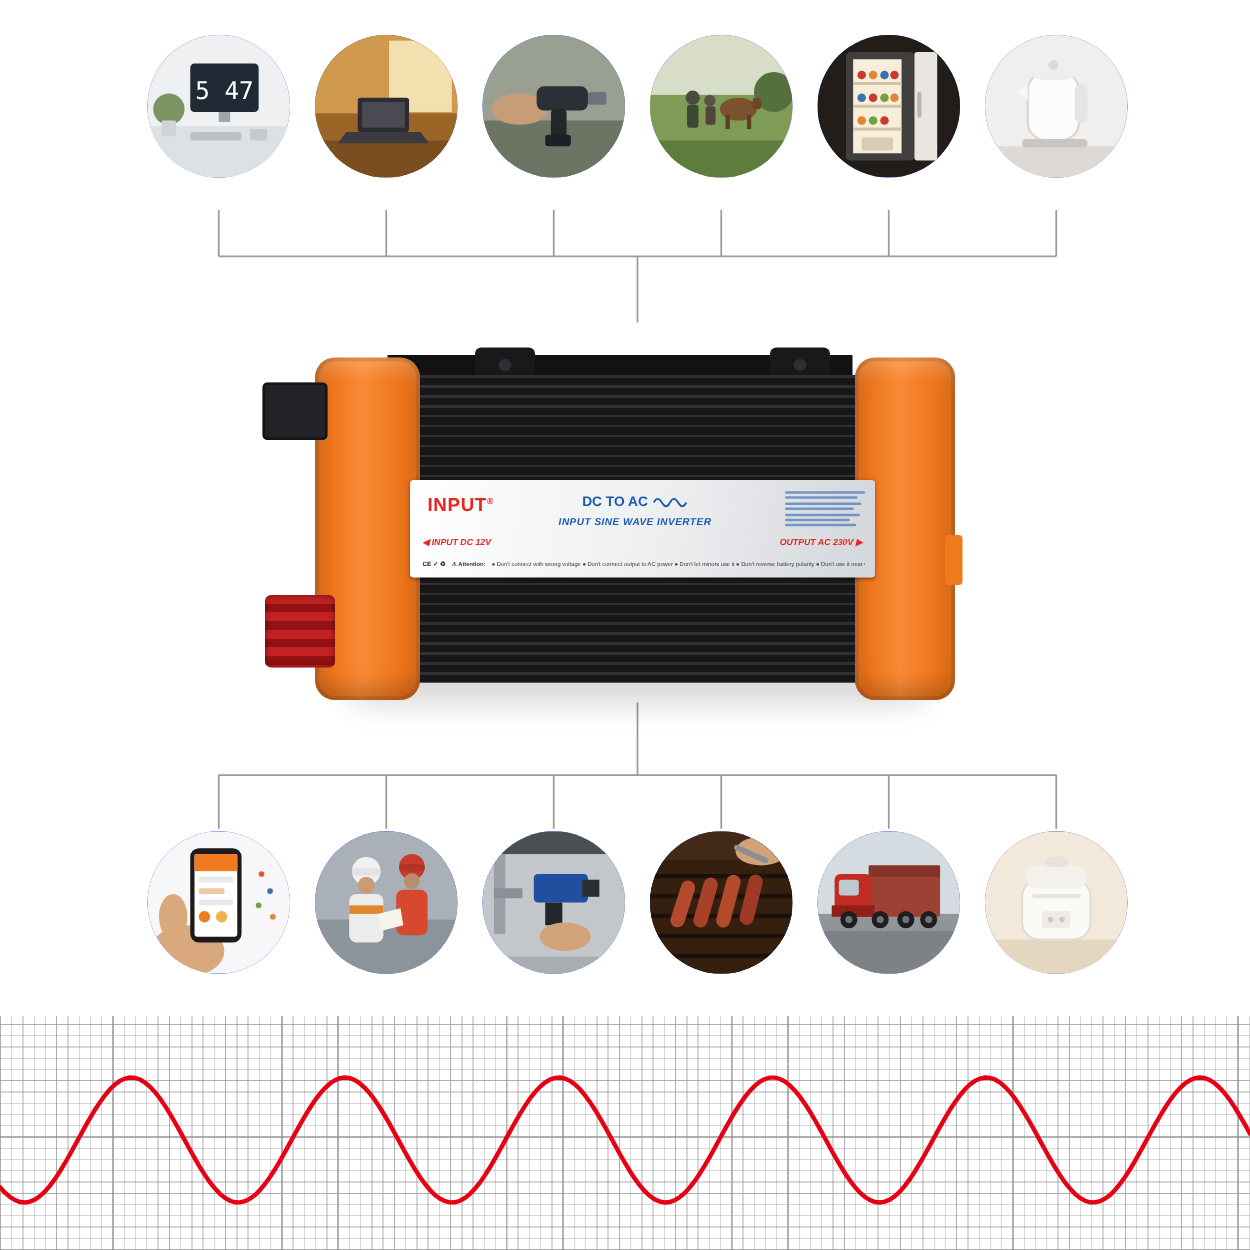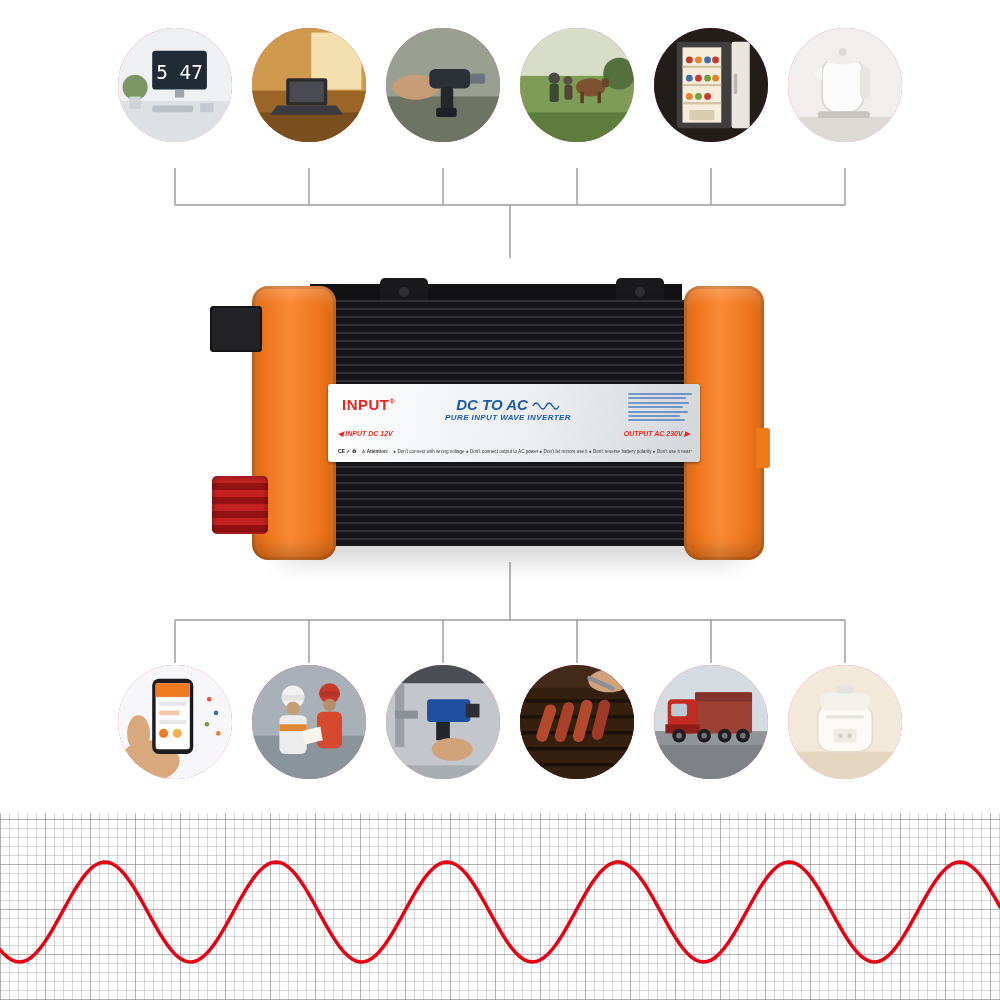--- a/index.html
+++ b/index.html
@@ -1,21 +1,21 @@
 <!DOCTYPE html>
 <html><head>
 <meta charset="utf-8">
 <style>
   *{margin:0;padding:0;box-sizing:border-box}
   html,body{width:1000px;height:1000px}
   body{background:#ffffff;font-family:"Liberation Sans",sans-serif;position:relative;overflow:hidden}
   .stage{position:absolute;inset:0}
 
   
-  .circle{position:absolute;width:114px;height:114px;border-radius:50%;overflow:hidden;z-index:3;background:#ec4899}
+  .circle{position:absolute;width:114px;height:114px;border-radius:50%;overflow:hidden;z-index:3;background:#1d4ed8}
   .circle svg{width:100%;height:100%;display:block}
 
   
   #overlay-svg{position:absolute;left:0;top:0;z-index:2;pointer-events:none}
 
   
   .grid{position:absolute;left:0;top:813px;width:1000px;height:187px;z-index:1;
     background-image:
       repeating-linear-gradient(0deg, rgba(150,150,150,.38) 0 1px, transparent 1px 9px),
       repeating-linear-gradient(90deg, rgba(150,150,150,.38) 0 1px, transparent 1px 9px),
@@ -38,21 +38,21 @@
   .dc-block{position:absolute;left:0;top:28px;width:52px;height:46px;background:#232327;border-radius:4px;box-shadow:inset 0 0 0 2px #141416}
   .red-terminal{position:absolute;left:2px;top:198px;width:56px;height:58px;border-radius:5px;
     background:repeating-linear-gradient(180deg,#c42222 0 7px,#941212 7px 14px);box-shadow:inset 0 0 6px rgba(0,0,0,.45)}
   .switch{position:absolute;left:546px;top:150px;width:14px;height:40px;background:#ef7a1e;border-radius:3px}
 
   
   .label-panel{position:absolute;left:118px;top:106px;width:372px;height:78px;border-radius:3px;
     background:linear-gradient(100deg,#ffffff 0%,#eceef0 55%,#d3d6da 100%);box-shadow:0 1px 3px rgba(0,0,0,.45)}
   .logo{position:absolute;left:14px;top:12px;font-size:15px;font-weight:bold;letter-spacing:.5px;color:#e8251f;white-space:nowrap}
   .logo sup{font-size:7px}
-  .dc-line{position:absolute;left:70px;top:12px;width:220px;text-align:center;color:#1a5bb0;font-weight:bold;font-style:italic;font-size:15px;white-space:nowrap}
+  .dc-line{position:absolute;left:70px;top:12px;width:220px;text-align:center;color:#1a5bb0;font-weight:bold;font-size:11px;white-space:nowrap}
   .dc-line svg{vertical-align:middle;margin-left:4px}
   .subtitle{position:absolute;left:60px;top:29px;width:240px;text-align:center;color:#1a5bb0;font-weight:bold;font-style:italic;font-size:8px;letter-spacing:.4px;white-space:nowrap}
   .features{position:absolute;right:8px;top:9px;width:64px}
   .features div{height:2px;background:rgba(26,91,176,.55);margin-bottom:2.4px;border-radius:1px}
   .io-row{position:absolute;left:10px;right:10px;top:46px;display:flex;justify-content:space-between;font-size:7px;font-weight:bold;font-style:italic;color:#e8251f;white-space:nowrap}
   .attn-row{position:absolute;left:10px;right:8px;top:64px;font-size:4.6px;color:#3a3a3a;display:flex;gap:5px;align-items:baseline;white-space:nowrap;overflow:hidden}
   .attn-row .certs{font-size:5px;color:#222;font-weight:bold}
   .attn-row .attn-label{font-weight:bold}
 </style>
 </head>
@@ -197,21 +197,21 @@
     <div class="red-terminal"></div>
     <div class="switch"></div>
 
     <div class="label-panel">
       <div class="logo"><span>INPUT</span><sup>®</sup></div>
       <div class="dc-line">
         <span>DC TO AC</span><svg width="28" height="12" viewBox="0 0 28 12">
             <path d="M1 6 Q4 0 7.5 6 T14 6 T20.5 6 T27 6" fill="none" stroke="#1a5bb0" stroke-width="1.4"></path>
           </svg>
       </div>
-      <div class="subtitle">PURE INPUT WAVE INVERTER</div>
+      <div class="subtitle">INPUT SINE WAVE INVERTER</div>
       <div class="features">
         <div style="width:64px"></div>
           <div style="width:58px"></div>
           <div style="width:61px"></div>
         <div style="width:55px"></div>
           <div style="width:60px"></div>
           <div style="width:52px"></div>
           <div style="width:57px"></div>
       </div>
       <div class="io-row">

